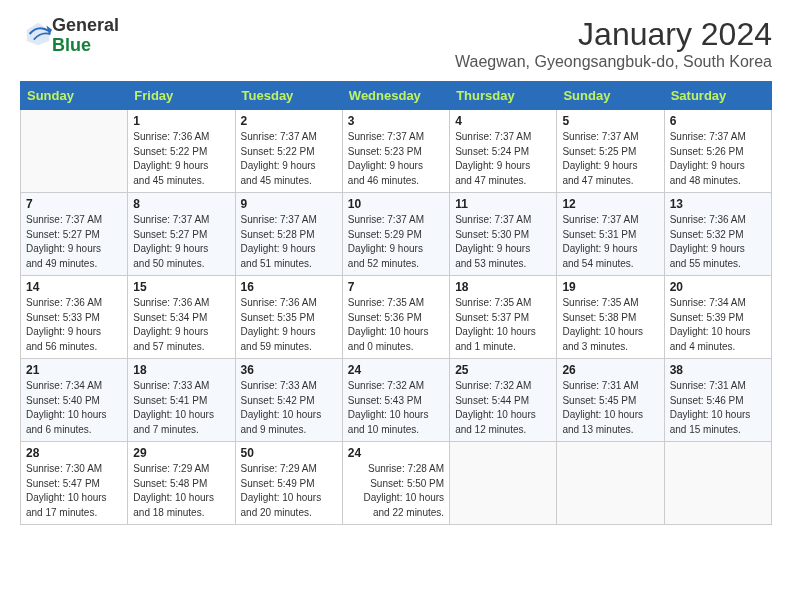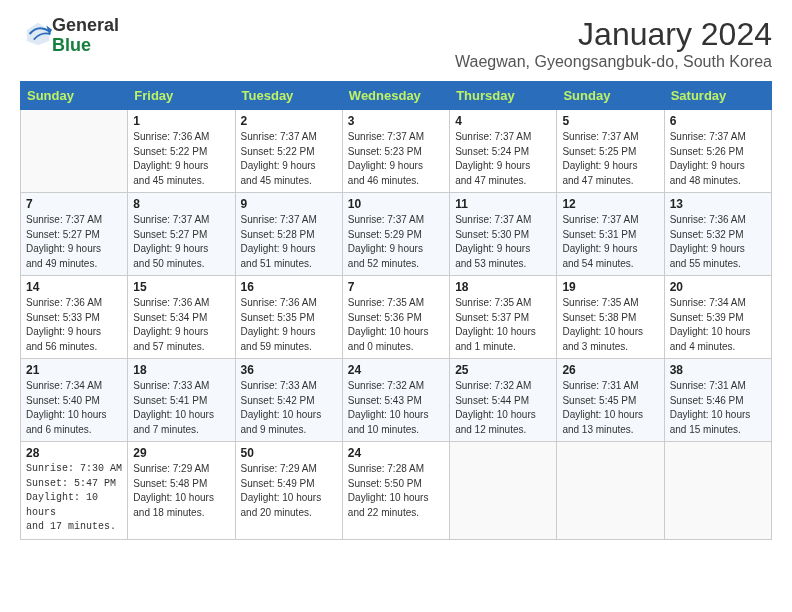--- a/index.html
+++ b/index.html
@@ -318,42 +318,42 @@
           <div class="day-number">38</div>
           <div class="day-info" style="white-space: pre-line;">Sunrise: 7:31 AM
 Sunset: 5:46 PM
 Daylight: 10 hours
 and 15 minutes.</div>
         </td>
       </tr>
       <tr>
         <td>
           <div class="day-number">28</div>
-          <div class="day-info" style="white-space: pre-line; font-family: Liberation Mono, monospace;">Sunrise: 7:30 AM
+          <div class="day-info" style="white-space: pre-line;">Sunrise: 7:30 AM
 Sunset: 5:47 PM
 Daylight: 10 hours
 and 17 minutes.</div>
         </td>
         <td>
           <div class="day-number">29</div>
           <div class="day-info" style="white-space: pre-line;">Sunrise: 7:29 AM
 Sunset: 5:48 PM
 Daylight: 10 hours
 and 18 minutes.</div>
         </td>
         <td>
           <div class="day-number">50</div>
           <div class="day-info" style="white-space: pre-line;">Sunrise: 7:29 AM
 Sunset: 5:49 PM
 Daylight: 10 hours
 and 20 minutes.</div>
         </td>
         <td>
           <div class="day-number">24</div>
-          <div class="day-info" style="white-space: pre-line;">Sunrise: 7:28 AM
+          <div class="day-info" style="white-space: pre-line; text-align: right;">Sunrise: 7:28 AM
 Sunset: 5:50 PM
 Daylight: 10 hours
 and 22 minutes.</div>
         </td>
         <td class="empty-cell"></td>
         <td class="empty-cell"></td>
         <td class="empty-cell"></td>
       </tr>
     </tbody>
 </table>

